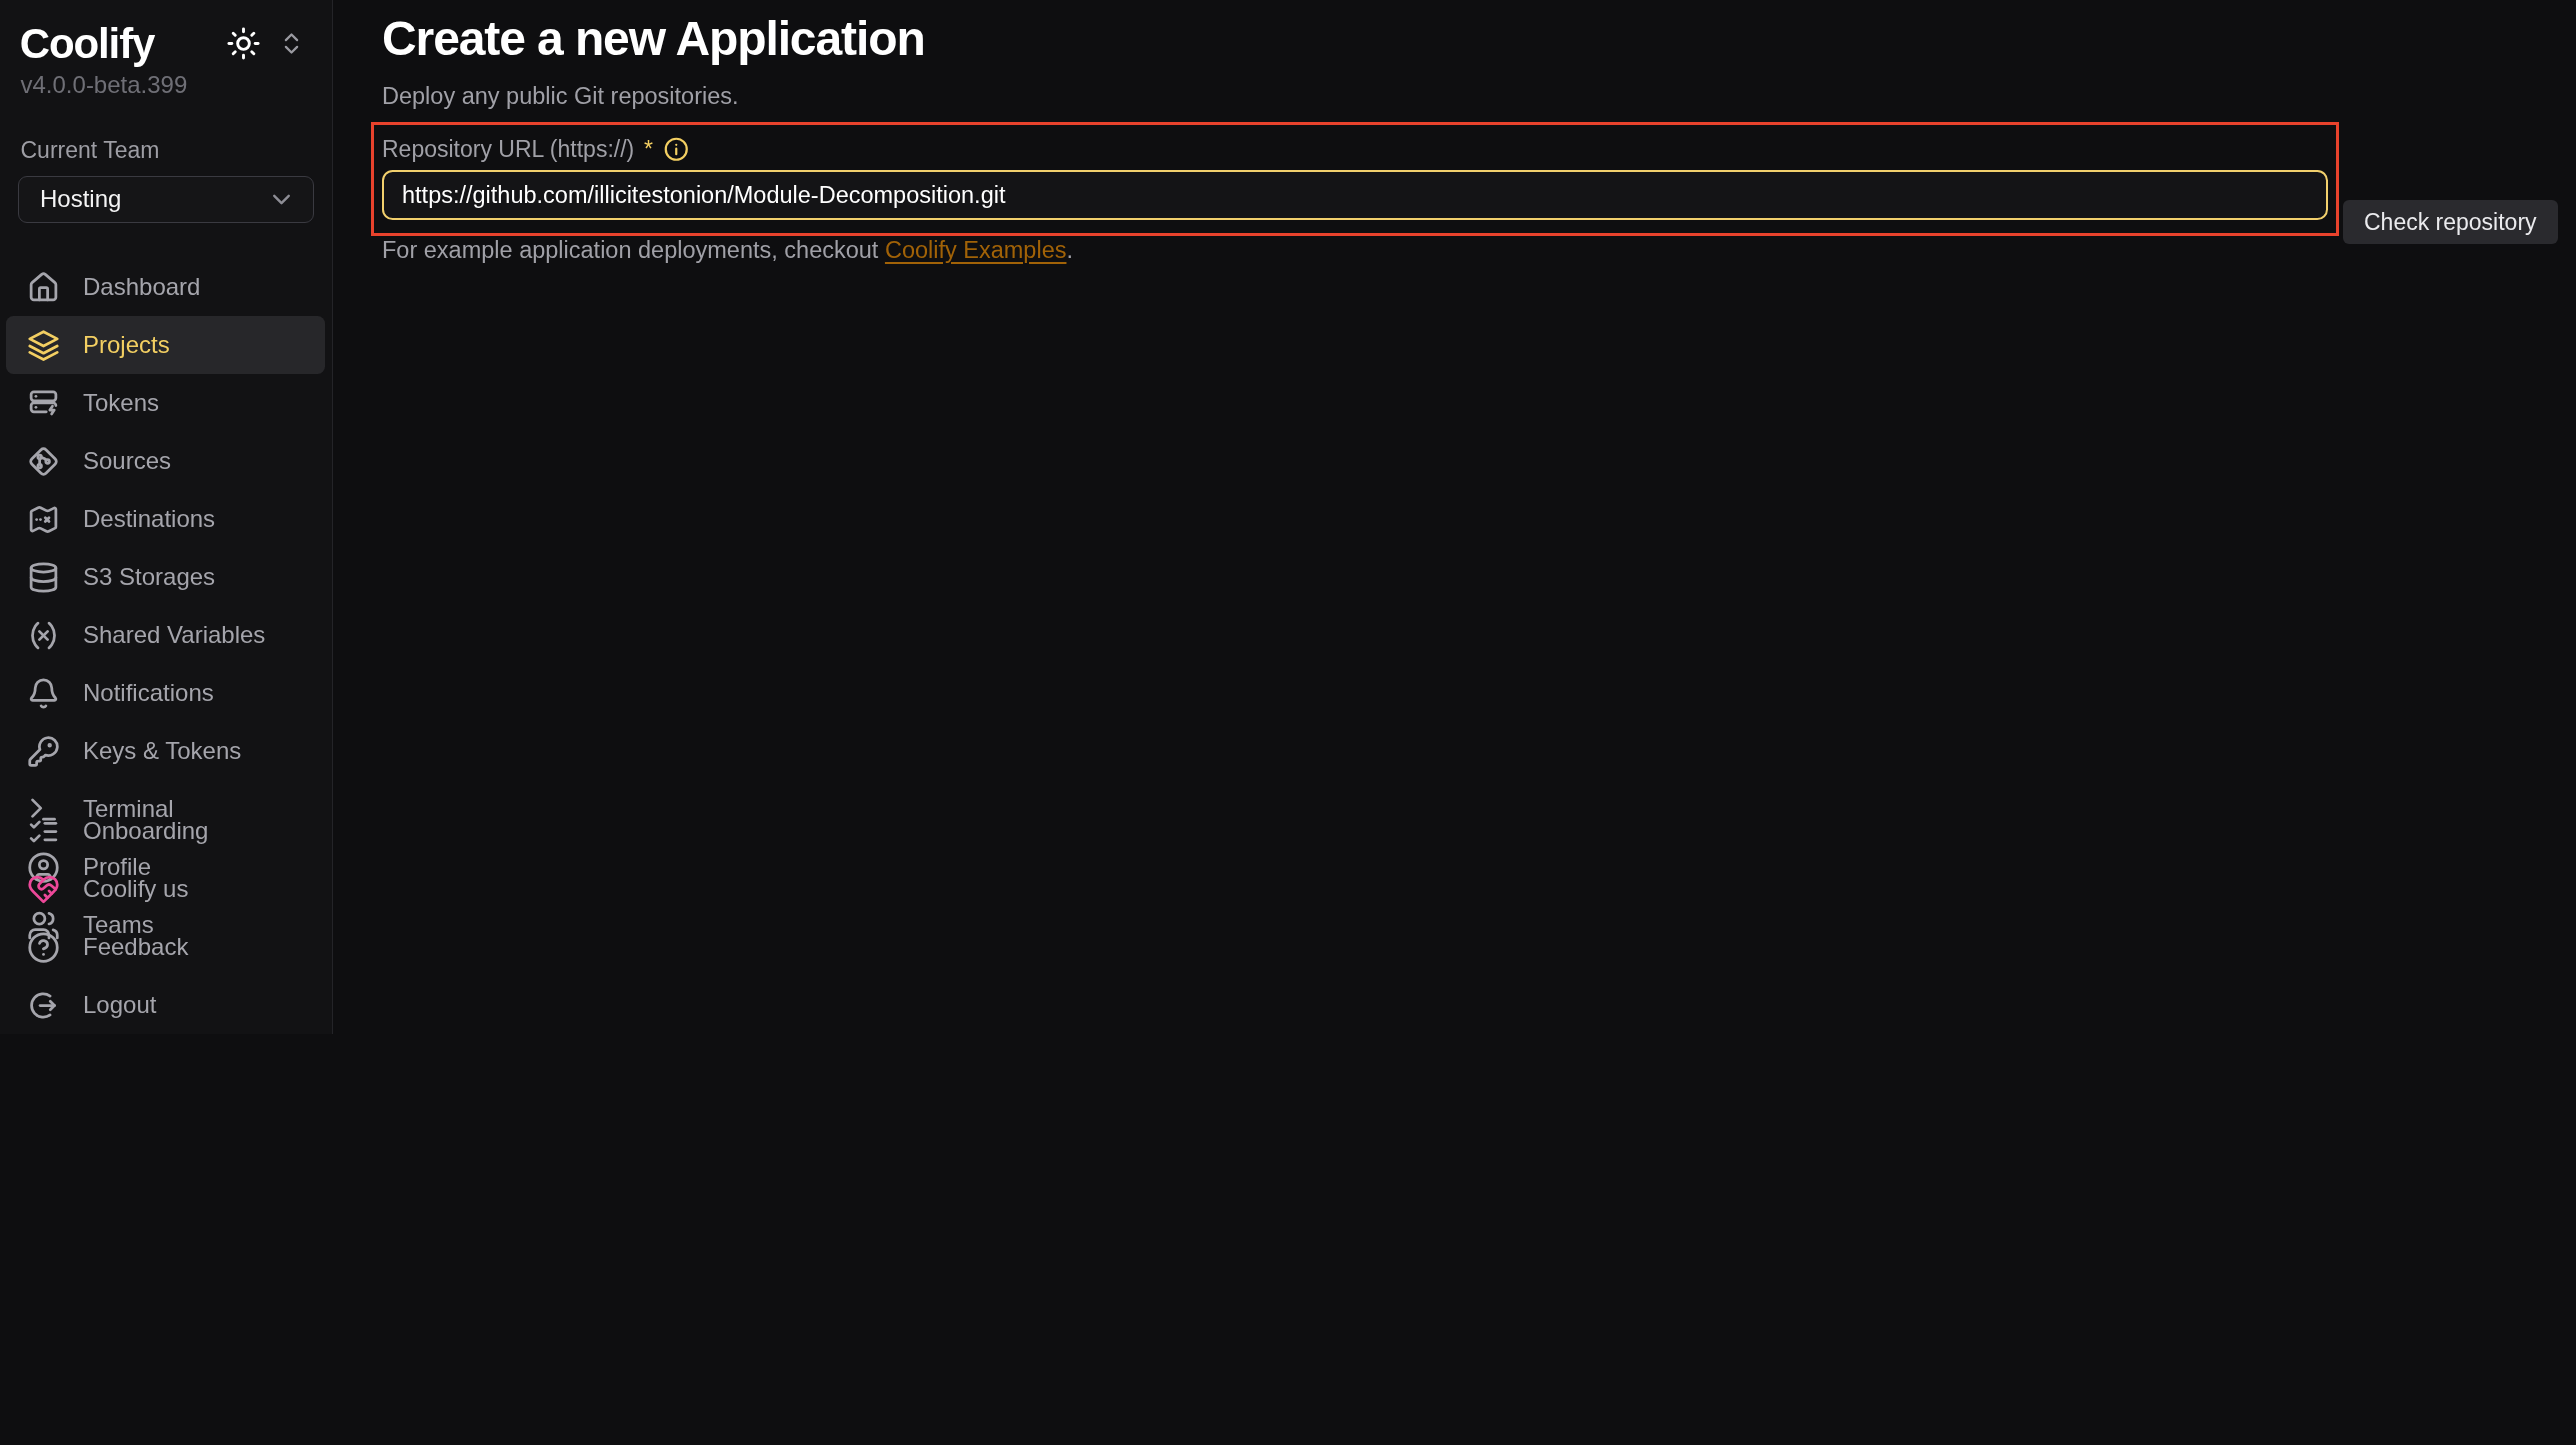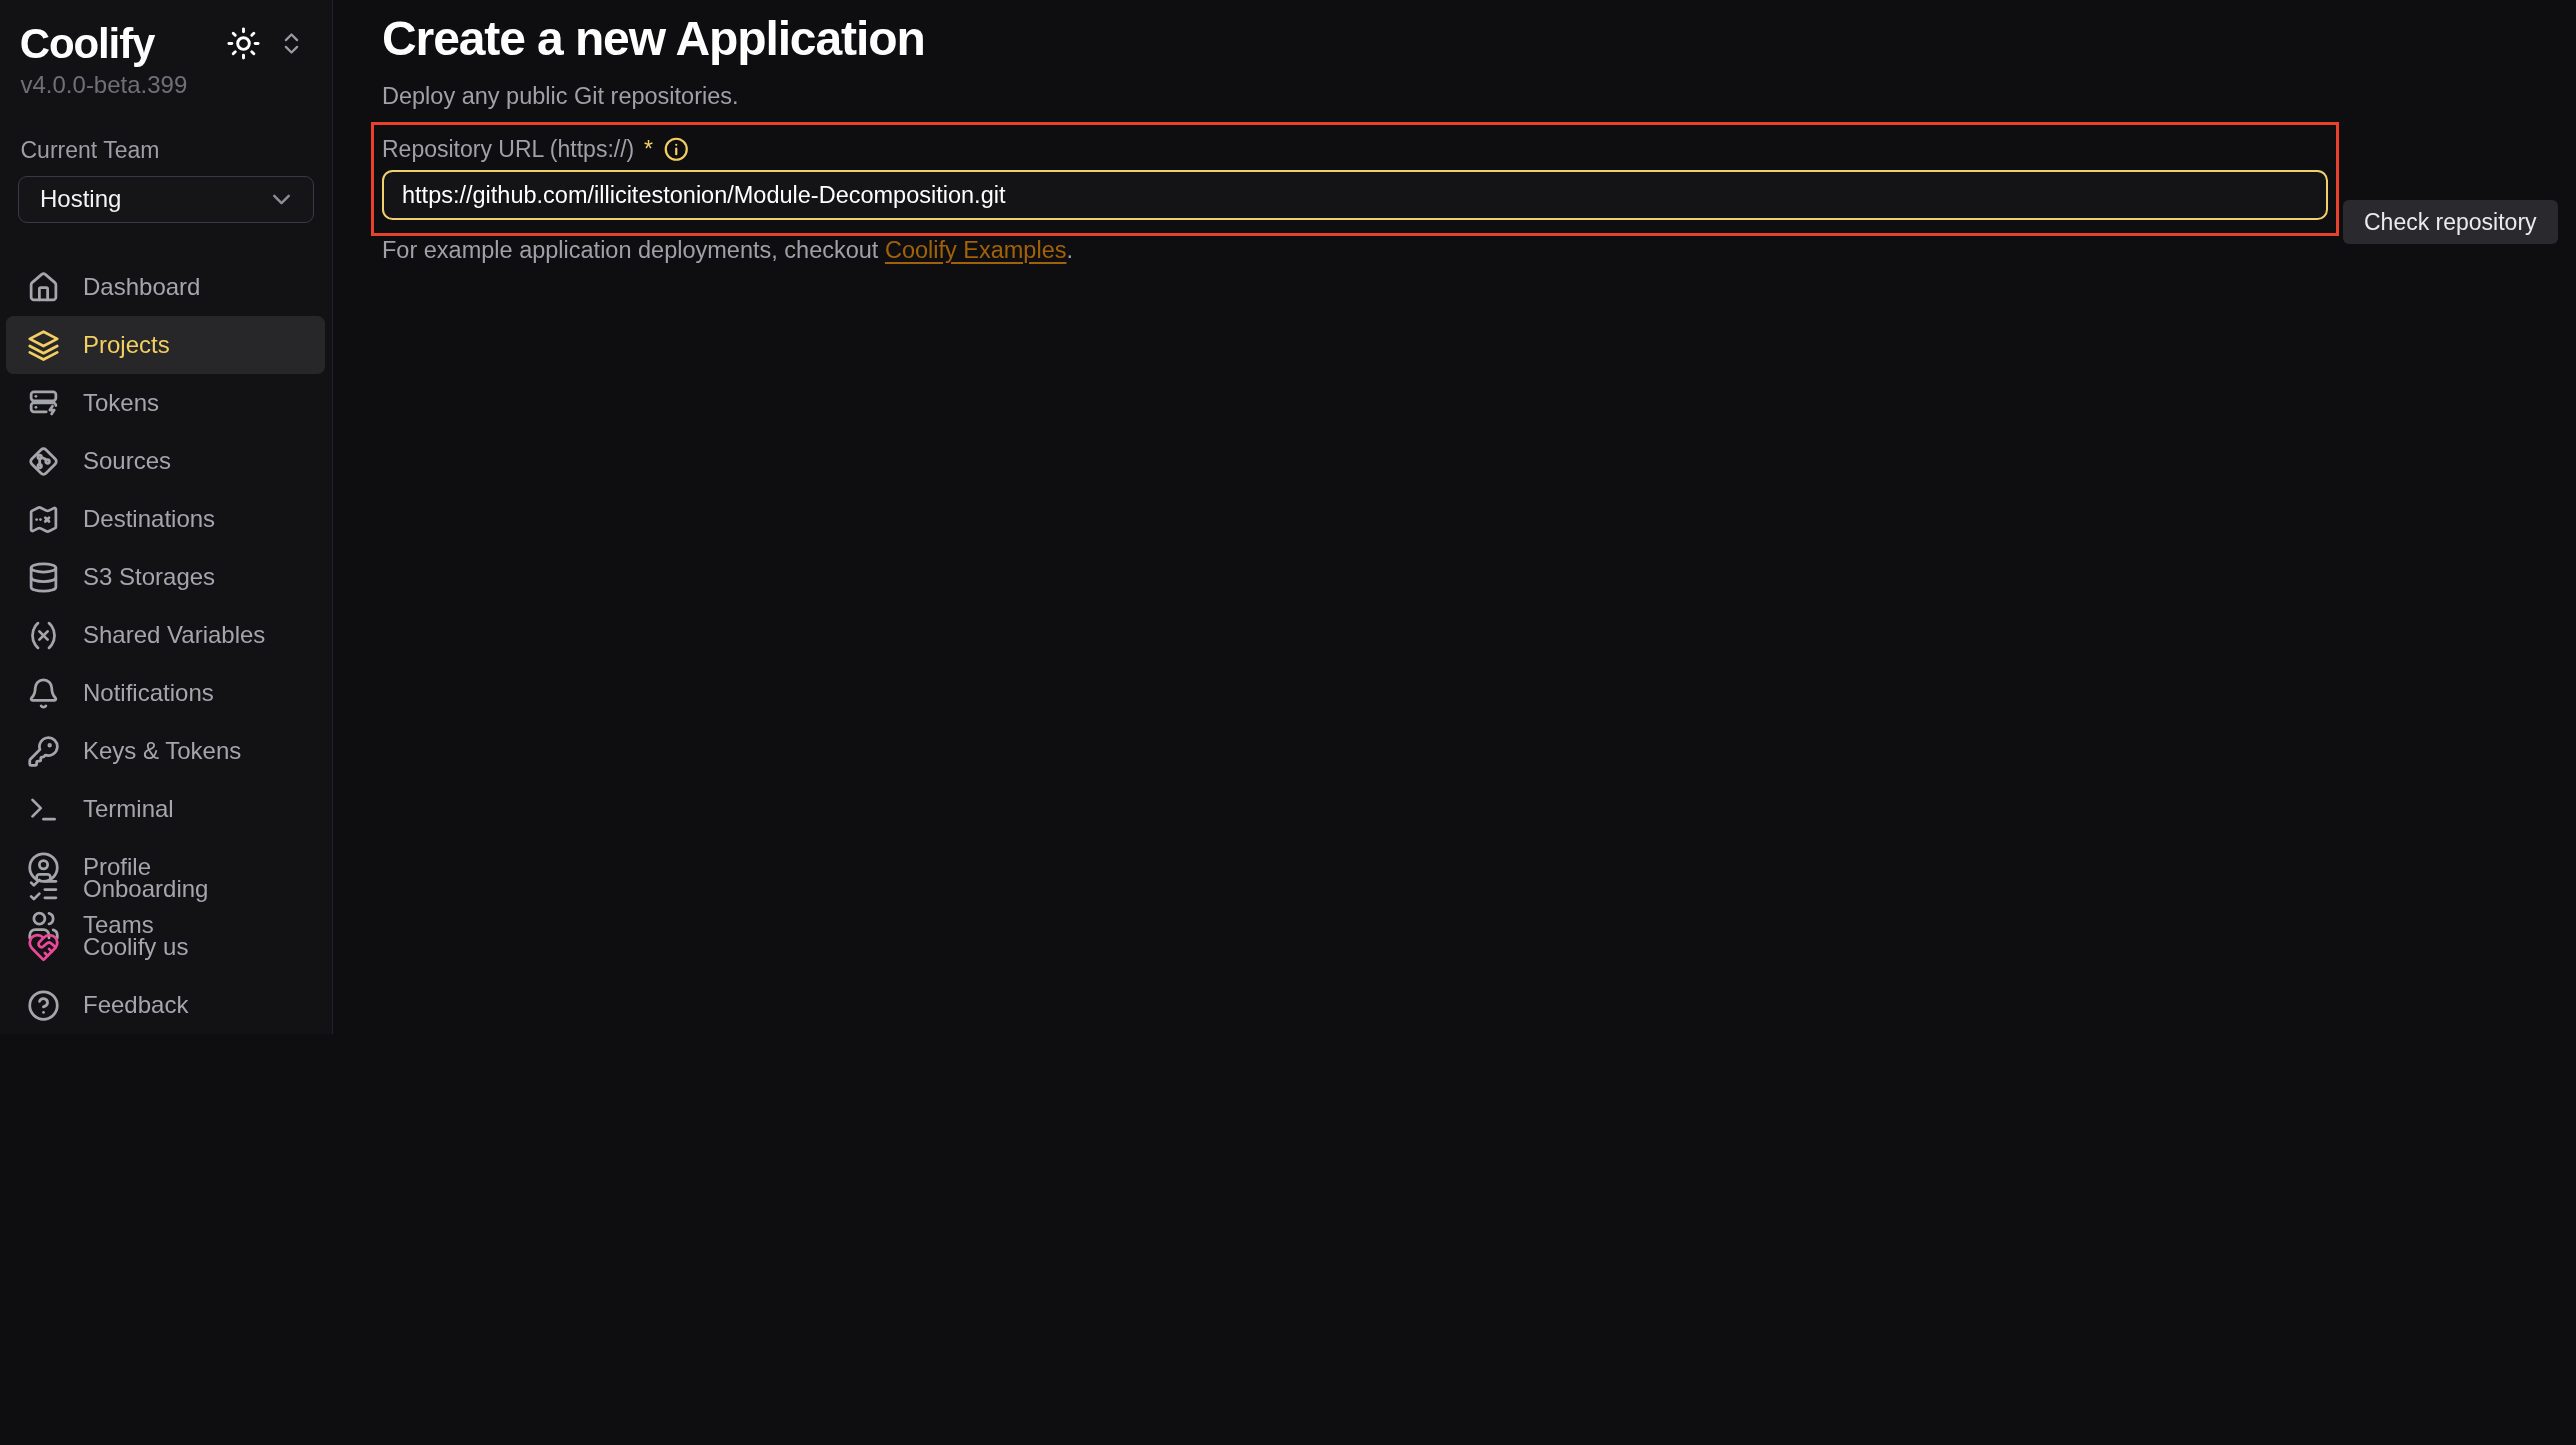--- a/index.html
+++ b/index.html
@@ -223,20 +223,28 @@
       <span>Coolify us</span>
     </div>
     <div class="nav-item">
       <svg viewBox="0 0 24 24">
           <circle cx="12" cy="12" r="10"></circle>
           <path d="M9.09 9a3 3 0 0 1 5.83 1c0 2-3 3-3 3"></path>
           <path d="M12 17h.01"></path>
         </svg>
       <span>Feedback</span>
     </div>
+    <div class="nav-item">
+      <svg viewBox="0 0 24 24">
+          <path d="M16.8 5.1a8.5 8.5 0 1 0 0 13.8"></path>
+          <path d="M9.5 12H20"></path>
+          <path d="m16.9 8.9 3.1 3.1-3.1 3.1"></path>
+        </svg>
+      <span>Logout</span>
+    </div>
   </nav>
 </aside>
 
 <main class="main">
   <h1 class="page-title">Create a new Application</h1>
   <div class="page-subtitle">Deploy any public Git repositories.</div>
 
   <div class="annotation-box"></div>
 
   <div class="field-label-row">

